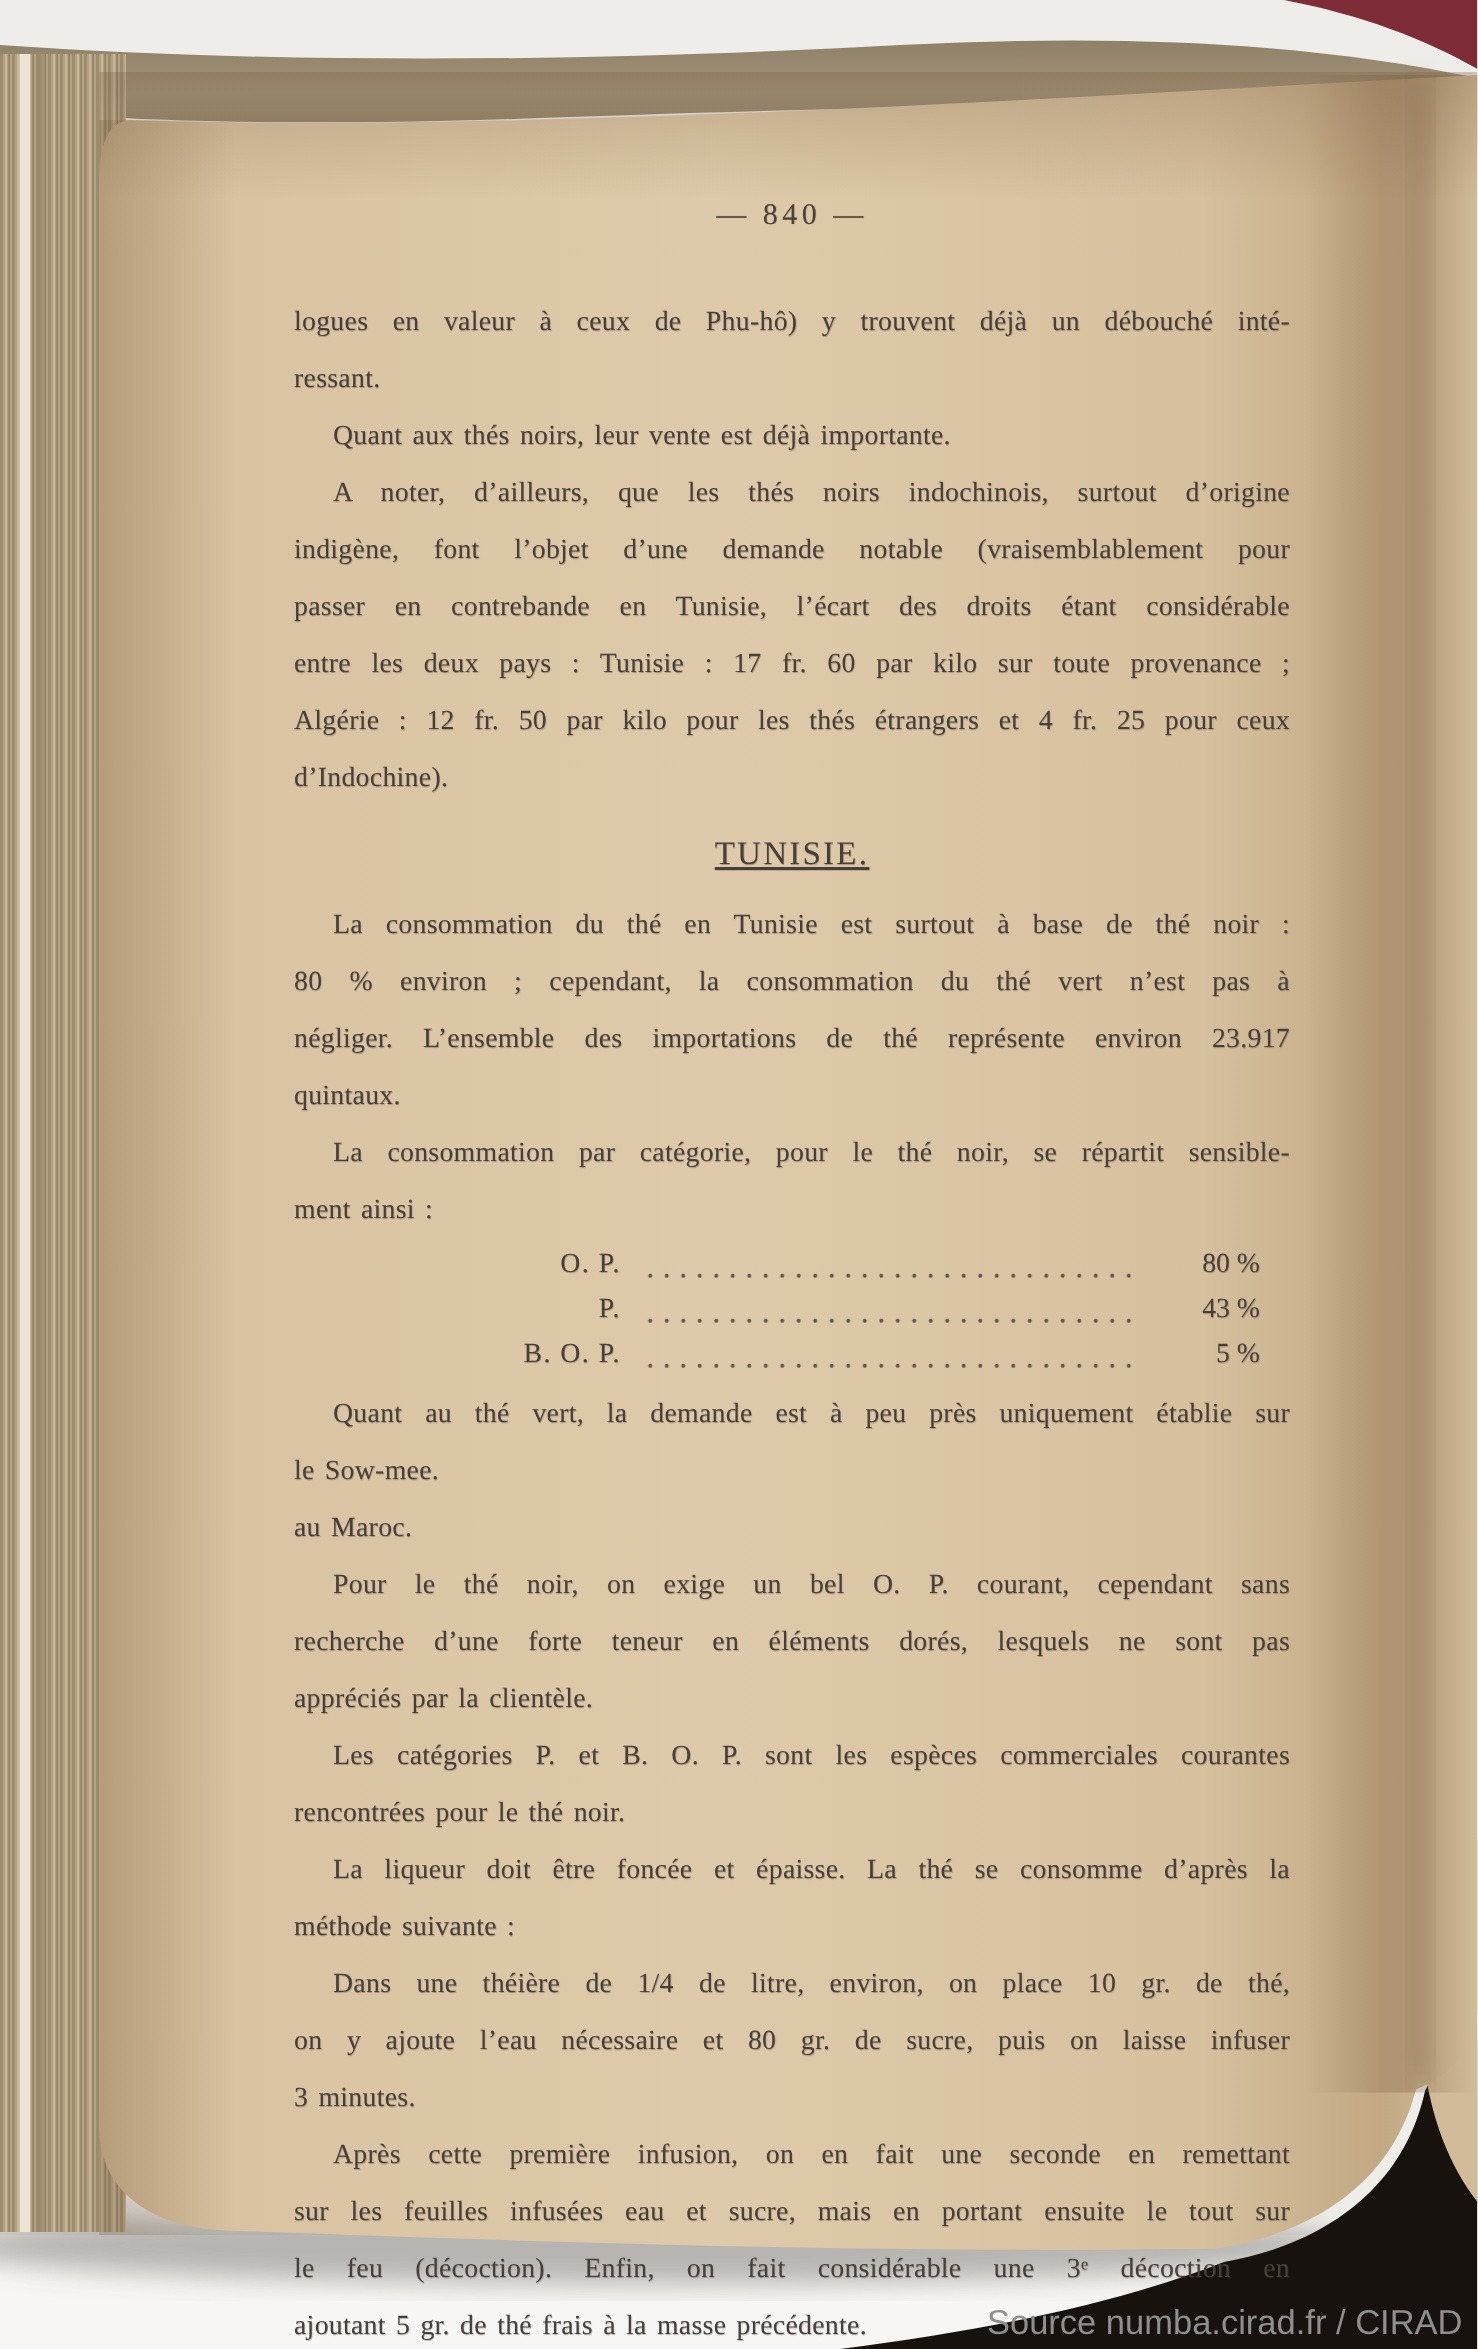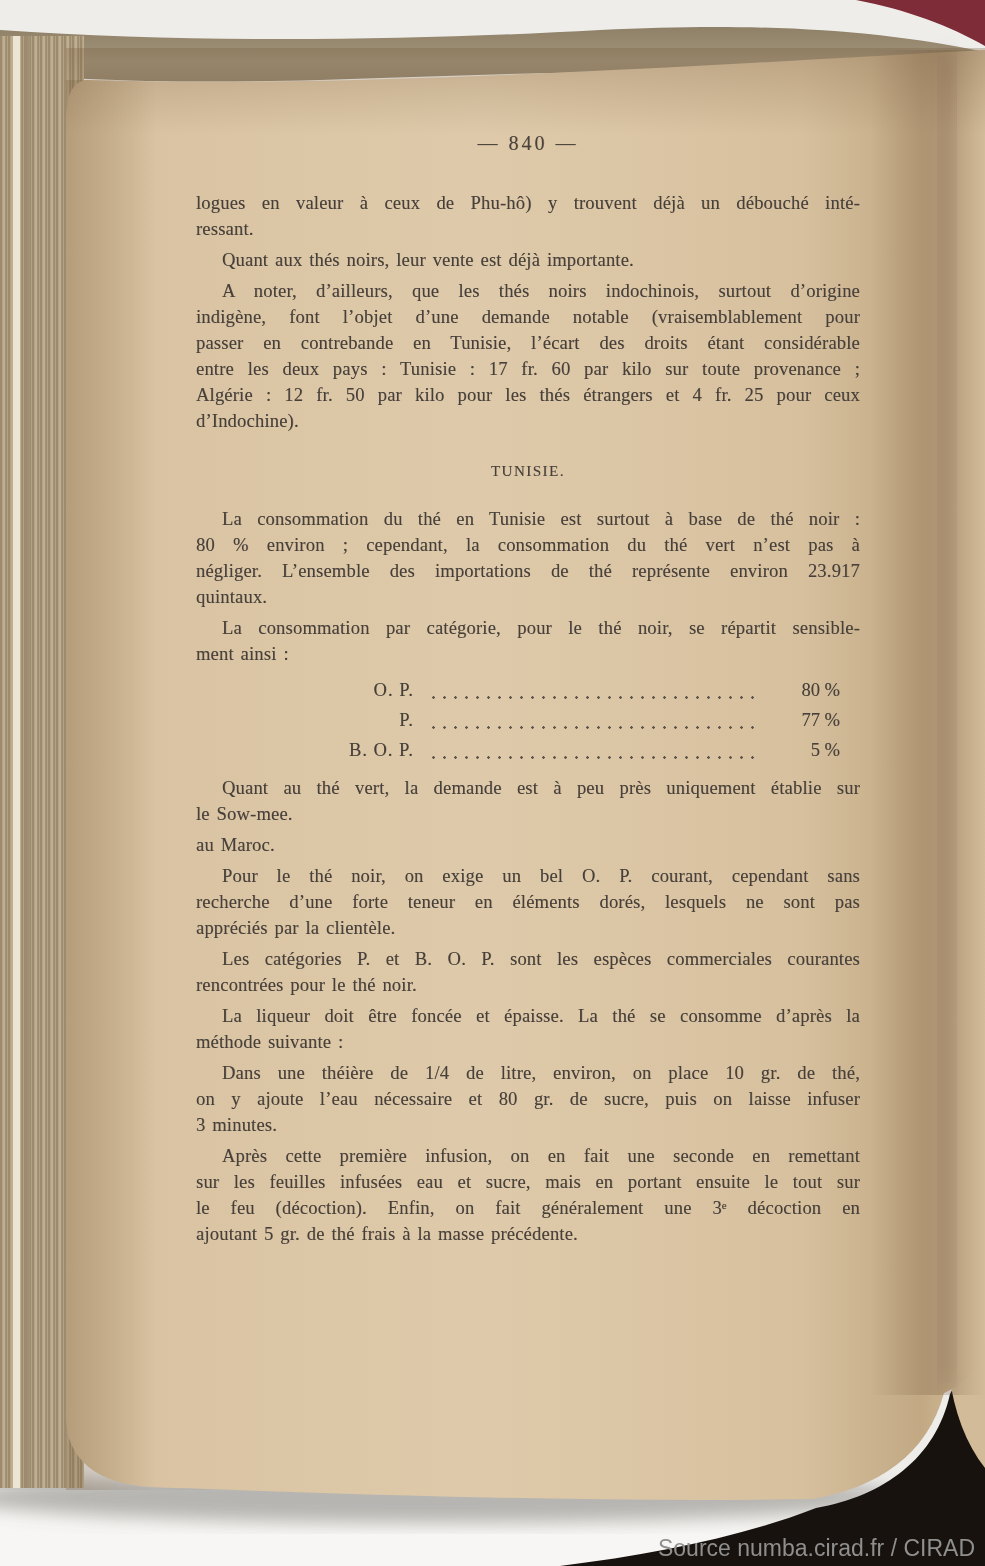--- a/index.html
+++ b/index.html
@@ -41,28 +41,30 @@
     text-shadow: 0.4px 0.4px 0.6px rgba(71,64,58,0.35);
   }
   .para { margin-bottom: 5px; }
   .line {
     text-align: justify;
     text-align-last: justify;
     white-space: nowrap;
     overflow: hidden;
     word-spacing: 2px;
     letter-spacing: 0.2px;
+    margin-top: 12px;
   }
   .line.last { text-align-last: left; }
   .line.indent { padding-left: 26px; }
   .section-heading {
     text-align: center;
     letter-spacing: 1.5px;
     margin: 24px 0 22px 0;
-    font-size: 15px;
+    font-size: 22px;
+    text-decoration: underline;
   }
   .leader-list { margin: 8px 0 10px 0; }
   .leader-row {
     display: flex;
     align-items: flex-end;
     width: 548px;
     margin-left: 96px;
     line-height: 30px;
   }
   .leader-label { width: 122px; text-align: right; letter-spacing: 1px; }
@@ -215,21 +217,21 @@
       </div>
       <div class="leader-list">
         <div class="leader-row">
           <div class="leader-label">O. P.</div>
           <div class="leader-dots"></div>
           <div class="leader-value">80 %</div>
         </div>
         <div class="leader-row">
           <div class="leader-label">P.</div>
           <div class="leader-dots"></div>
-          <div class="leader-value">77 %</div>
+          <div class="leader-value">43 %</div>
         </div>
         <div class="leader-row">
           <div class="leader-label">B. O. P.</div>
           <div class="leader-dots"></div>
           <div class="leader-value">5 %</div>
         </div>
       </div>
       <div class="para">
         <div class="line indent">Quant au thé vert, la demande est à peu près uniquement établie sur</div>
         <div class="line last">le Sow-mee.</div>
@@ -251,19 +253,19 @@
         <div class="line last">méthode suivante :</div>
       </div>
       <div class="para">
         <div class="line indent">Dans une théière de 1/4 de litre, environ, on place 10 gr. de thé,</div>
         <div class="line">on y ajoute l’eau nécessaire et 80 gr. de sucre, puis on laisse infuser</div>
         <div class="line last">3 minutes.</div>
       </div>
       <div class="para">
         <div class="line indent">Après cette première infusion, on en fait une seconde en remettant</div>
         <div class="line">sur les feuilles infusées eau et sucre, mais en portant ensuite le tout sur</div>
-        <div class="line">le feu (décoction). Enfin, on fait généralement une 3ᵉ décoction en</div>
+        <div class="line">le feu (décoction). Enfin, on fait considérable une 3ᵉ décoction en</div>
         <div class="line last">ajoutant 5 gr. de thé frais à la masse précédente.</div>
       </div>
     </div>
 
   <div class="source-footer">Source numba.cirad.fr / CIRAD</div>
 </div>
 
 </body></html>

